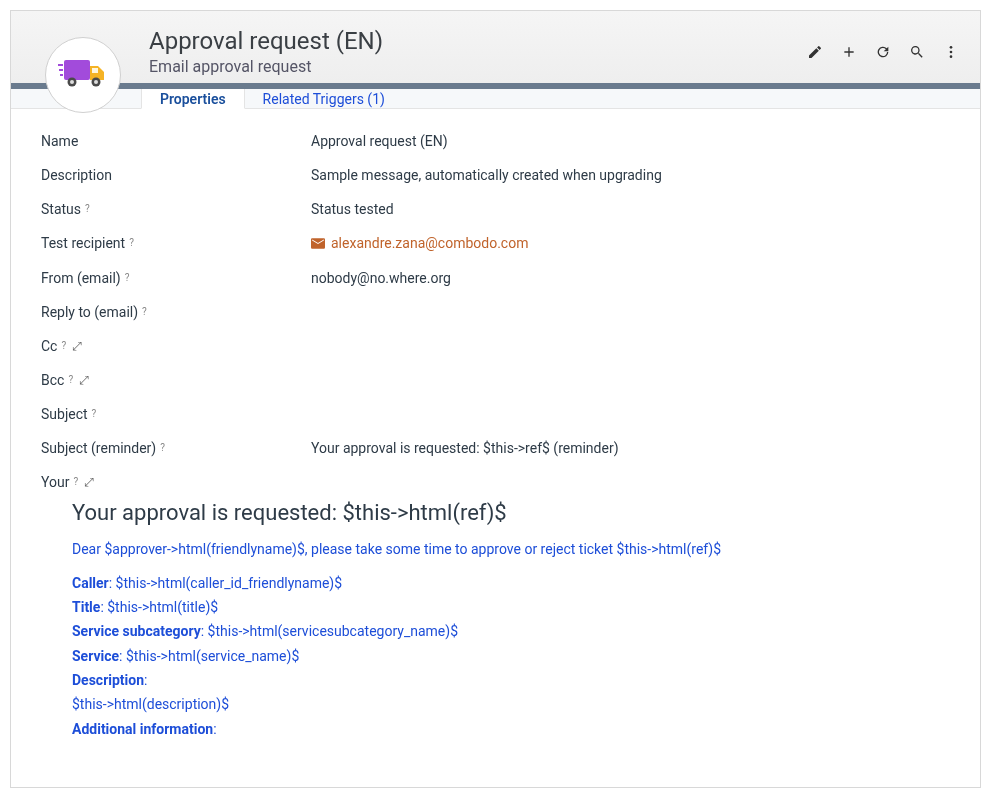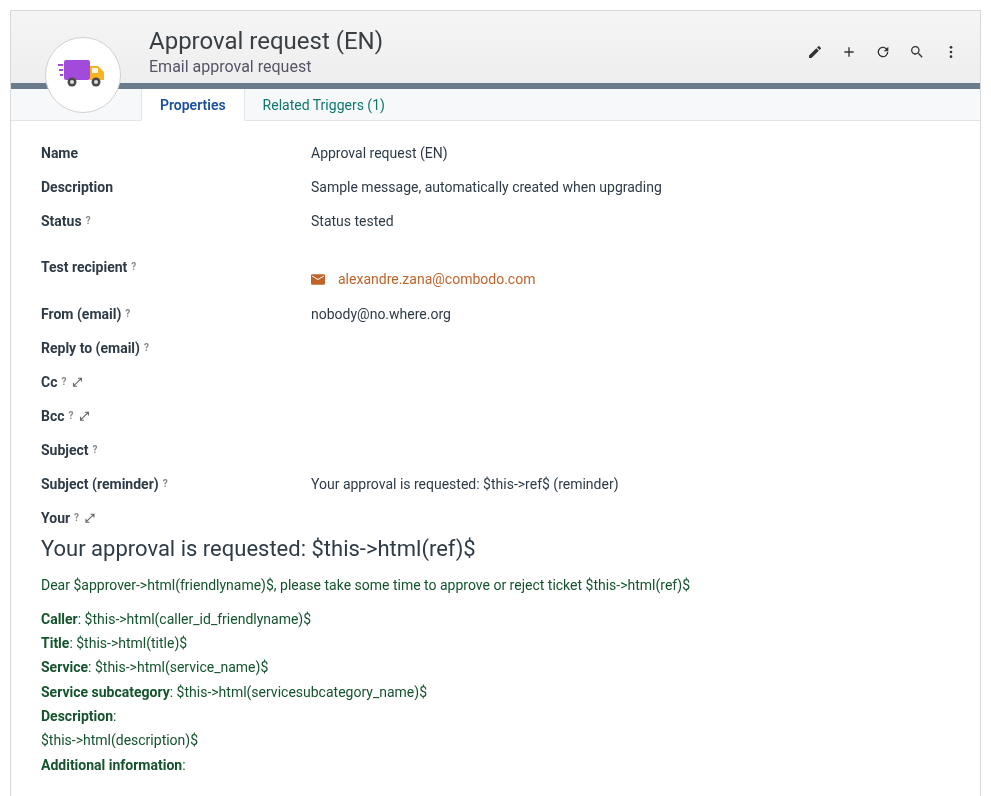--- a/index.html
+++ b/index.html
@@ -67,29 +67,29 @@
   }
   .separator-bar {
     height: 6px;
     background: #6a7b8e;
   }
   .tabs {
     display: flex;
     background: #f6f8fa;
     border-bottom: 1px solid #e4e4e4;
     padding-left: 130px;
-    height: 32px;
+    height: 20px;
     align-items: stretch;
   }
   .tab {
     padding: 0 18px;
     display: flex;
     align-items: center;
     font-size: 14px;
-    color: #0f766e;
+    color: #1d4ed8;
     cursor: pointer;
   }
   .tab.active {
     background: #fff;
     color: #1a4f9c;
     font-weight: 600;
     border-left: 1px solid #e4e4e4;
     border-right: 1px solid #e4e4e4;
     border-bottom: 1px solid #fff;
     margin-bottom: -1px;
@@ -100,21 +100,21 @@
     color: #2e3b47;
   }
   .field-row {
     display: flex;
     margin-bottom: 14px;
     line-height: 20px;
   }
   .field-label {
     width: 270px;
     color: #2e3b47;
-    font-weight: 700;
+    font-weight: 400;
     display: flex;
     align-items: center;
     gap: 4px;
   }
   .help {
     color: #888;
     font-size: 10px;
     vertical-align: super;
     cursor: help;
   }
@@ -125,37 +125,37 @@
     margin-left: 2px;
   }
   .field-value {
     flex: 1;
     color: #2e3b47;
   }
   .email-link {
     color: #c0632b;
     display: inline-flex;
     align-items: center;
-    gap: 13px;
+    gap: 6px;
     cursor: pointer;
-    margin-top: 24px;
   }
   .email-link svg { flex-shrink: 0; }
   .body-preview {
     margin-top: 8px;
+    margin-left: 31px;
   }
   .body-preview h2 {
     font-size: 22px;
     color: #2e3b47;
     font-weight: 400;
     margin-bottom: 14px;
   }
   .body-preview p {
     margin-bottom: 4px;
-    color: #14532d;
+    color: #1d4ed8;
     font-size: 14px;
     line-height: 1.45;
   }
   .body-preview .intro { margin-bottom: 14px; }
   .body-preview strong { font-weight: 700; }
   .body-preview .gap { height: 14px; }
 </style>
 </head>
 <body>
 
@@ -312,22 +312,22 @@
         <span class="help">?</span>
         <span class="expand">⤢</span>
       </div>
     </div>
 
     <div class="body-preview">
       <h2>Your approval is requested: $this-&gt;html(ref)$</h2>
       <p class="intro">Dear $approver-&gt;html(friendlyname)$, please take some time to approve or reject ticket $this-&gt;html(ref)$</p>
       <p><strong>Caller</strong><span>: $this-&gt;html(caller_id_friendlyname)$</span></p>
       <p><strong>Title</strong><span>: $this-&gt;html(title)$</span></p>
+      <p><strong>Service subcategory</strong><span>: $this-&gt;html(servicesubcategory_name)$</span></p>
       <p><strong>Service</strong><span>: $this-&gt;html(service_name)$</span></p>
-      <p><strong>Service subcategory</strong><span>: $this-&gt;html(servicesubcategory_name)$</span></p>
       <p><strong>Description</strong><span>:</span></p>
       <p>$this-&gt;html(description)$</p>
       <p><strong>Additional information</strong><span>:</span></p>
       <div class="gap"></div>
 
     </div>
 
   </div>
 </div>
 

